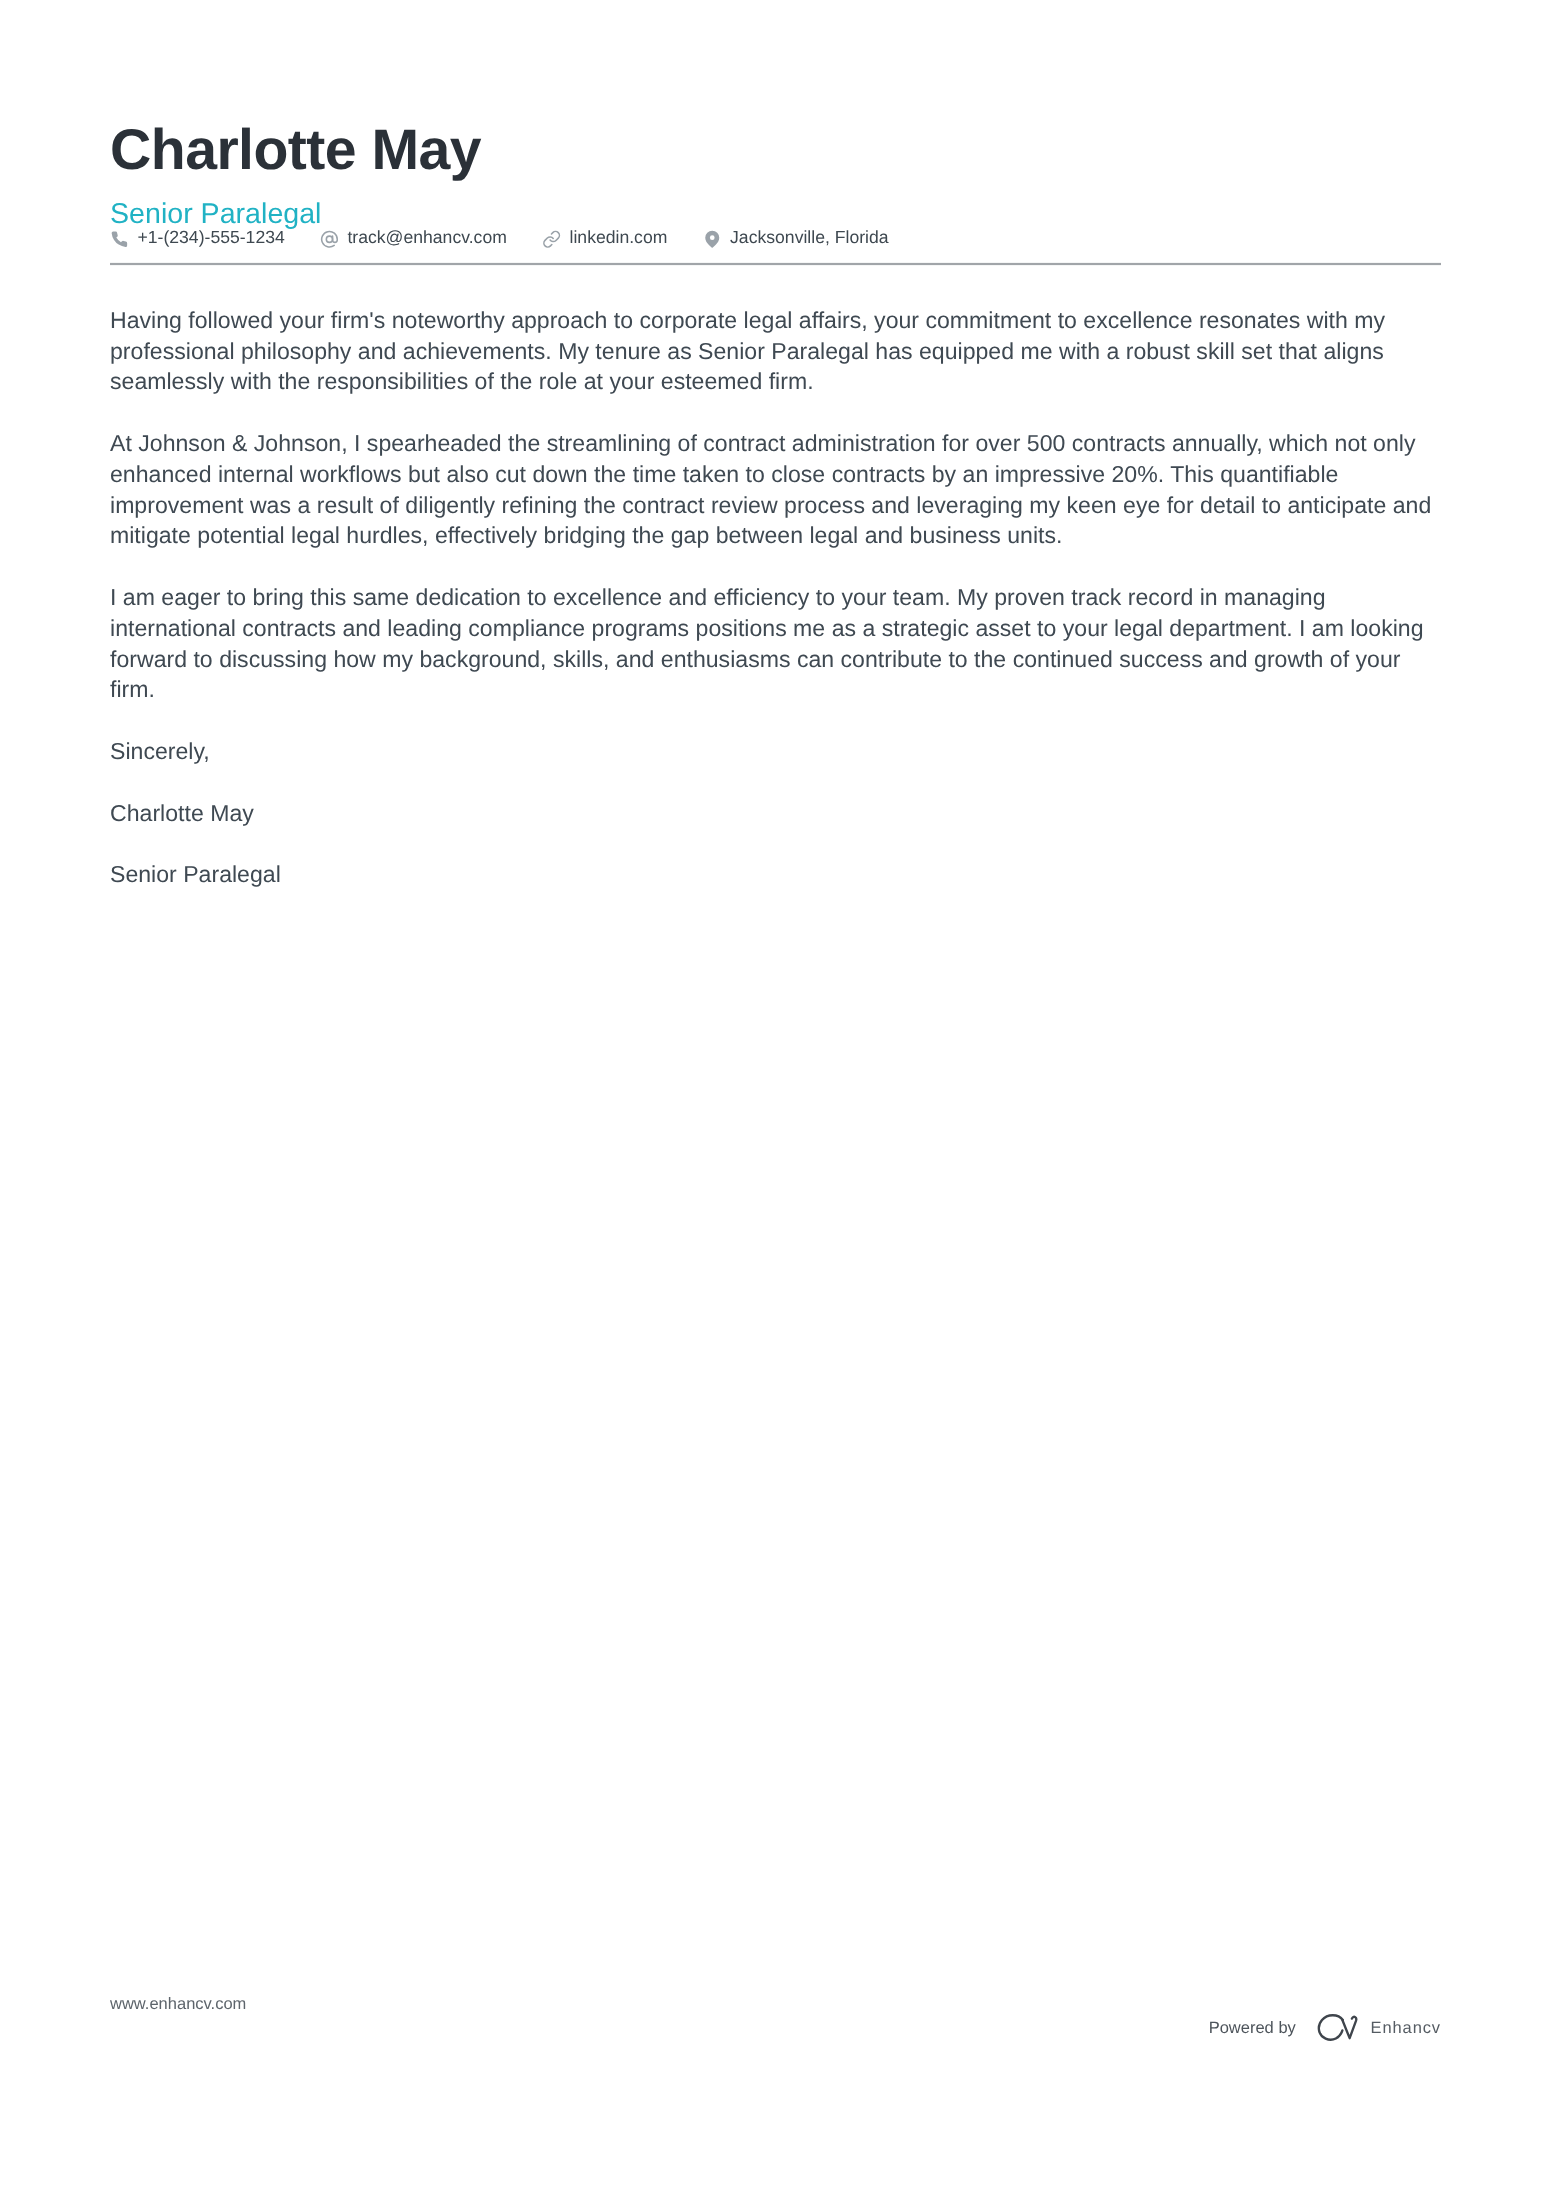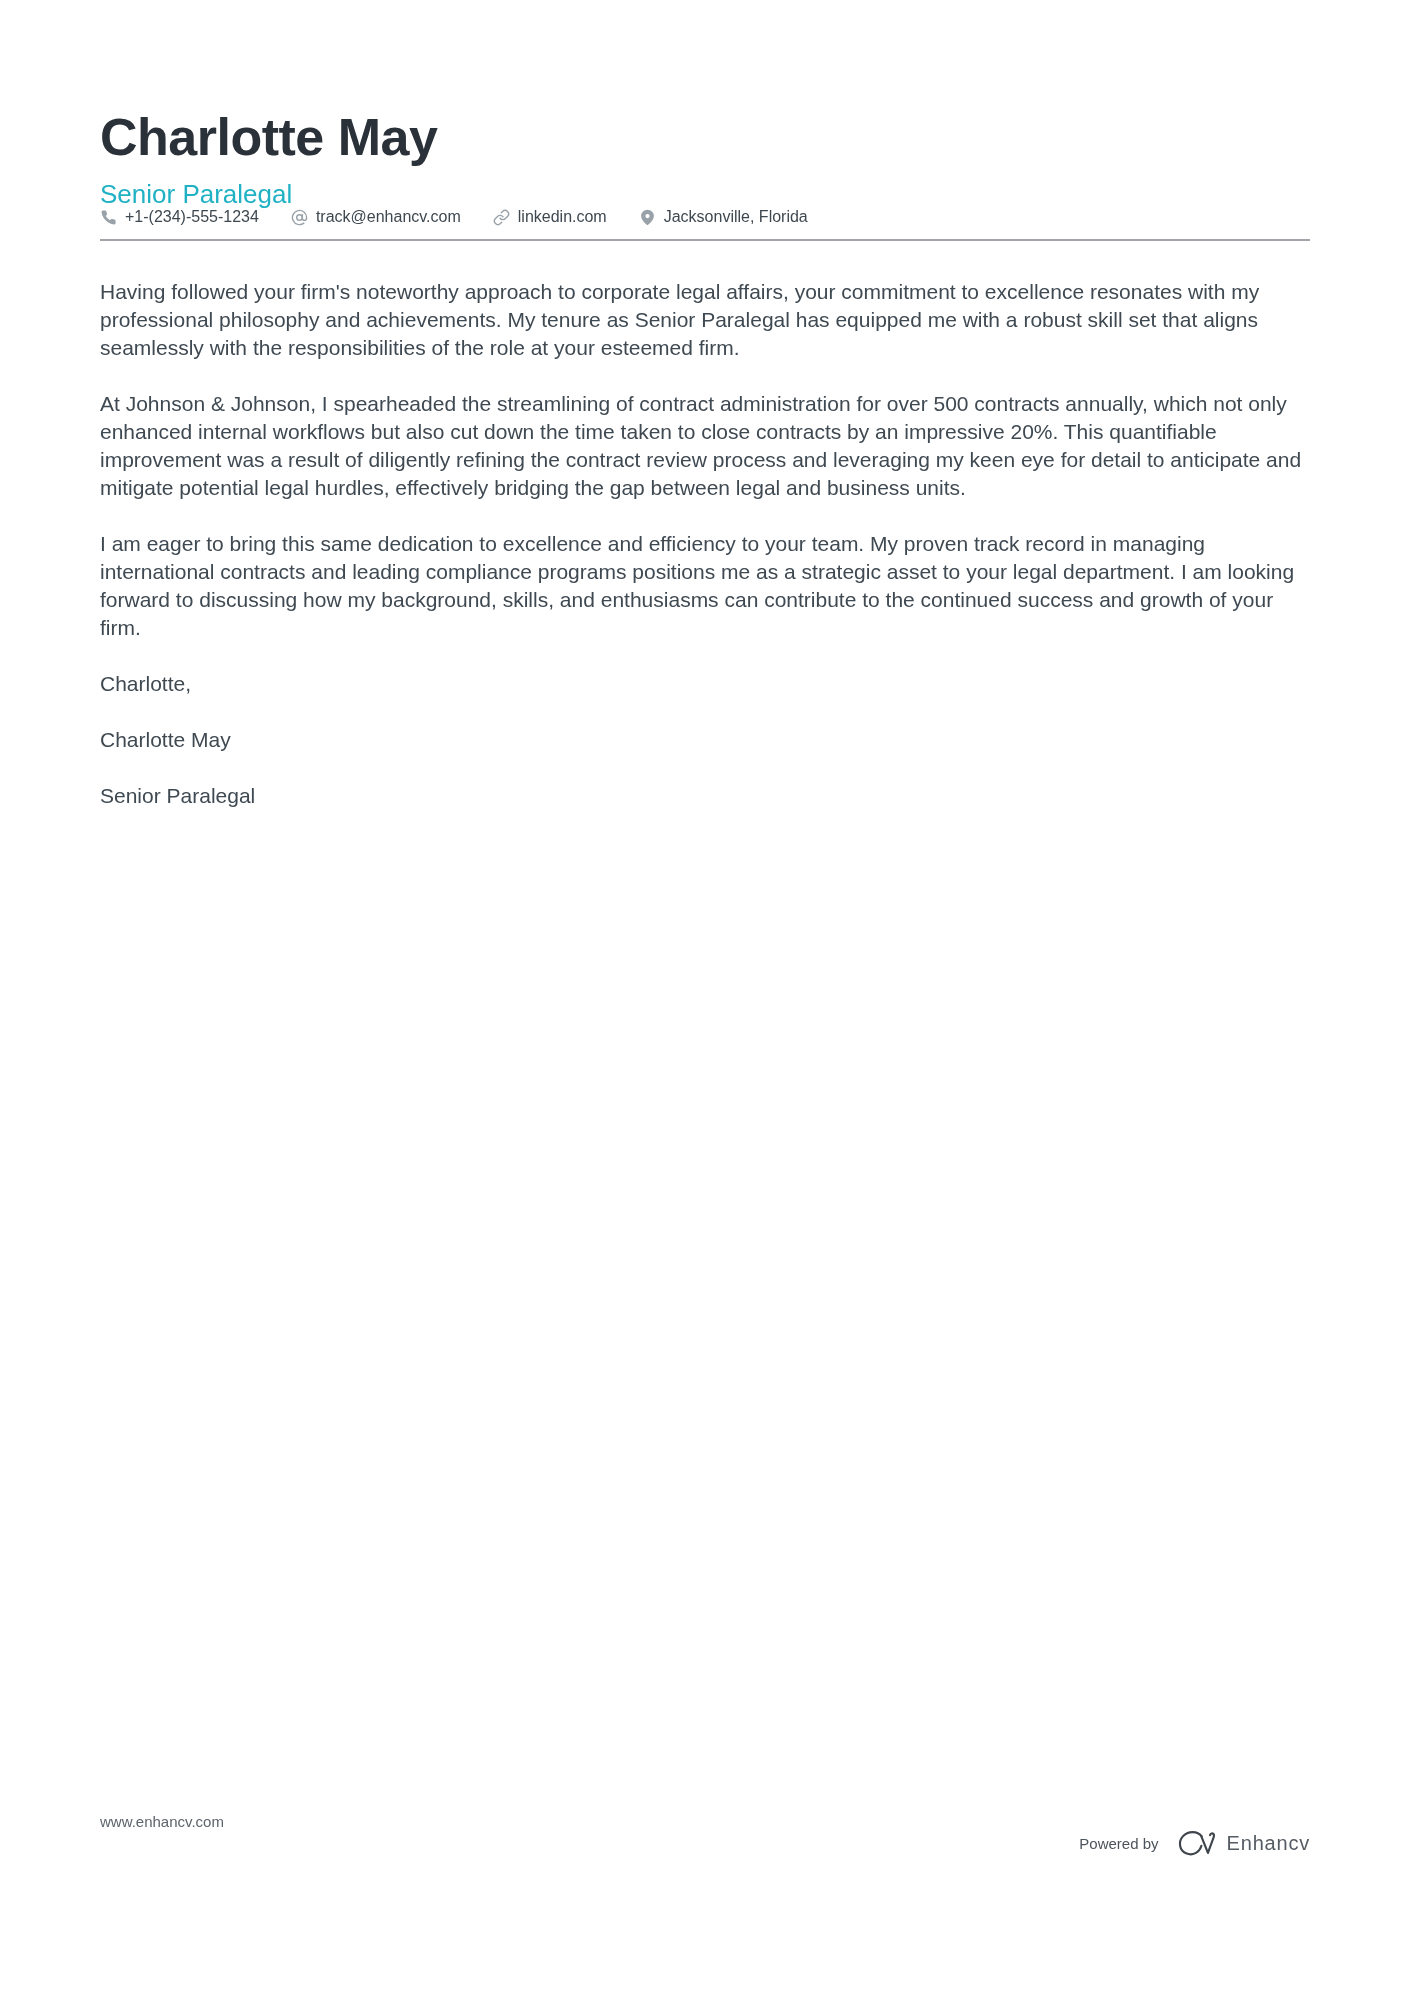--- a/index.html
+++ b/index.html
@@ -67,21 +67,21 @@
   }
   .website {
     font-size: 15px;
     color: #5d646b;
     text-decoration: none;
   }
   .powered { display: flex; align-items: center; gap: 16px; margin-top: 44px; }
   .powered-by { font-size: 15px; color: #4d545b; }
   .brand-wrap { display: flex; align-items: center; gap: 10px; }
   .enhancv-logo { width: 42px; height: 28px; color: #3f454c; display: block; }
-  .brand { font-size: 20px; color: #555c63; letter-spacing: 0.8px; }
+  .brand { font-size: 15px; color: #555c63; letter-spacing: 0.8px; }
 </style>
 </head>
 <body>
 
 <div class="page">
 
   <header>
     <h1 class="name">Charlotte May</h1>
     <div class="job-title">Senior Paralegal</div>
 
@@ -121,21 +121,21 @@
     </div>
   </header>
 
   <section>
     <hr class="divider">
 
     <div class="letter">
       <p>Having followed your firm's noteworthy approach to corporate legal affairs, your commitment to excellence resonates with my professional philosophy and achievements. My tenure as Senior Paralegal has equipped me with a robust skill set that aligns seamlessly with the responsibilities of the role at your esteemed firm.</p>
       <p>At Johnson &amp; Johnson, I spearheaded the streamlining of contract administration for over 500 contracts annually, which not only enhanced internal workflows but also cut down the time taken to close contracts by an impressive 20%. This quantifiable improvement was a result of diligently refining the contract review process and leveraging my keen eye for detail to anticipate and mitigate potential legal hurdles, effectively bridging the gap between legal and business units.</p>
       <p>I am eager to bring this same dedication to excellence and efficiency to your team. My proven track record in managing international contracts and leading compliance programs positions me as a strategic asset to your legal department. I am looking forward to discussing how my background, skills, and enthusiasms can contribute to the continued success and growth of your firm.</p>
-      <p>Charlotte,</p>
+      <p>Sincerely,</p>
       <p>Charlotte May</p>
       <p>Senior Paralegal</p>
     </div>
   </section>
 
   <footer class="footer">
     <a class="website" href="#">www.enhancv.com</a>
     <div class="powered">
       <span class="powered-by">Powered by</span>
       <span class="brand-wrap">

